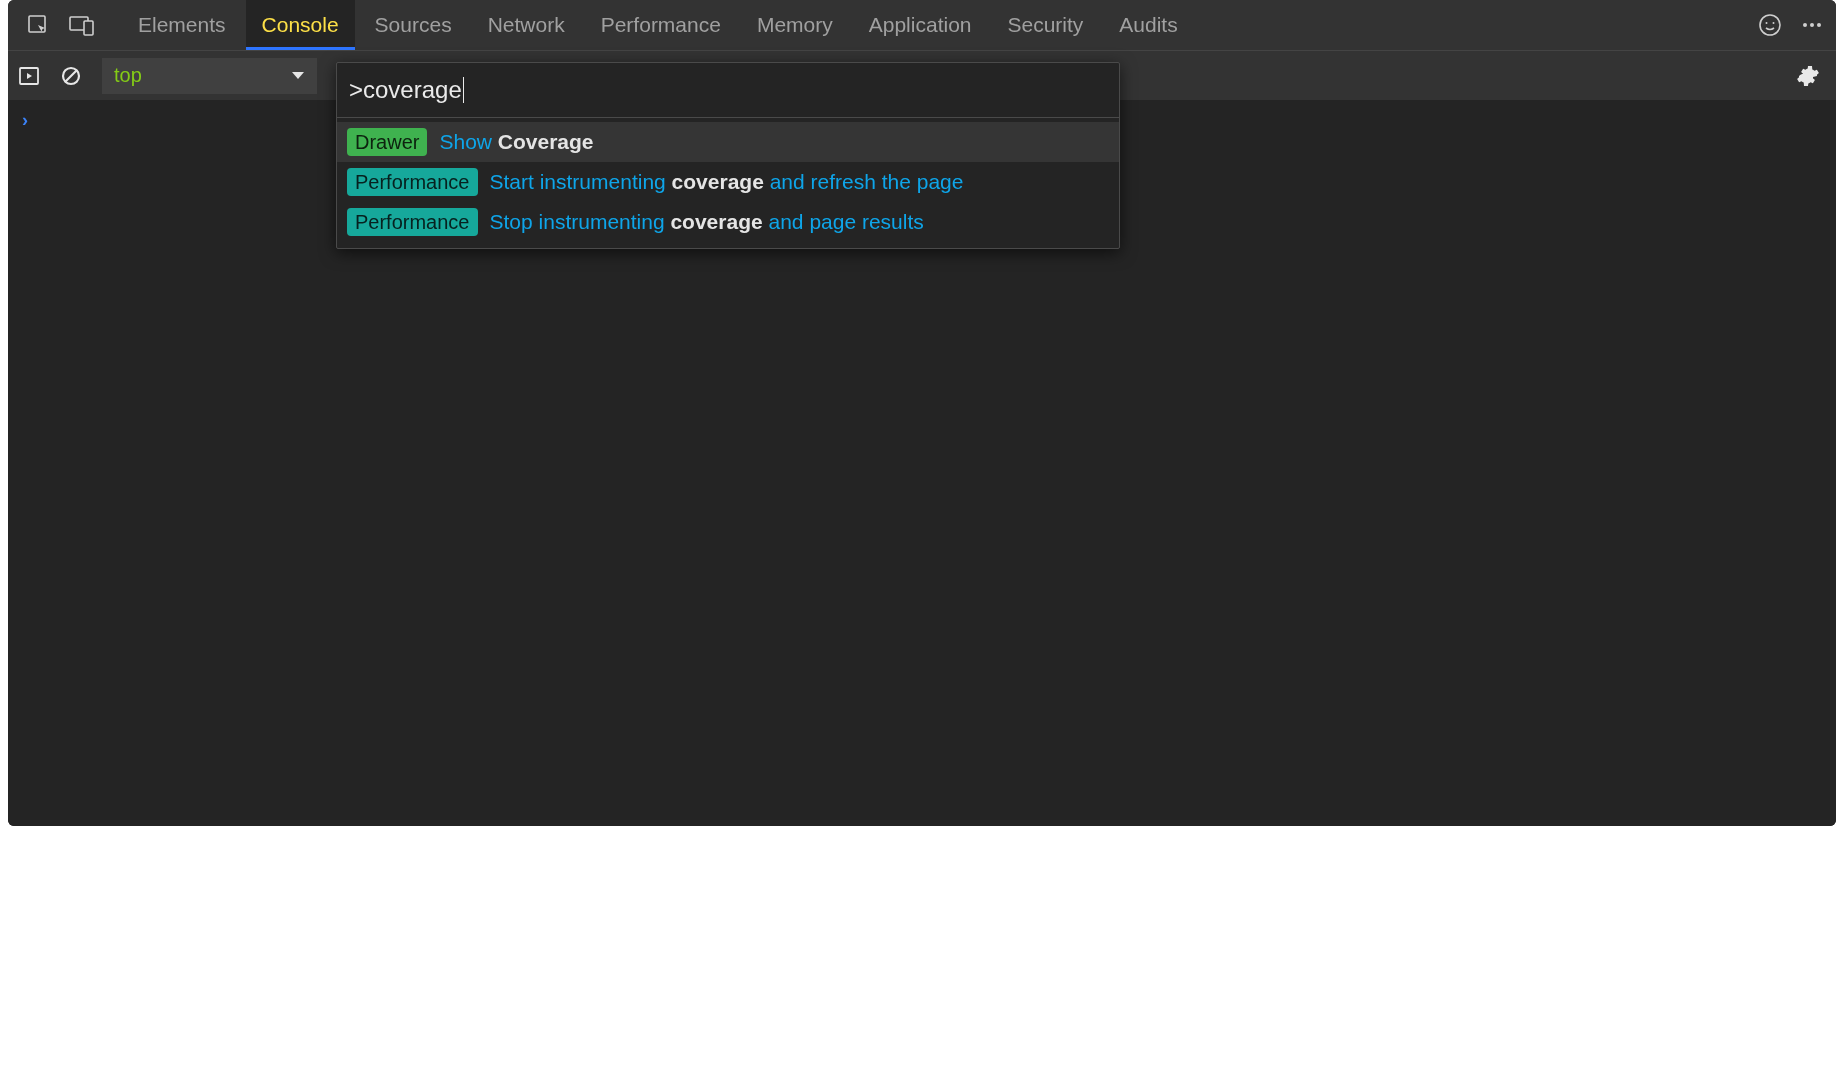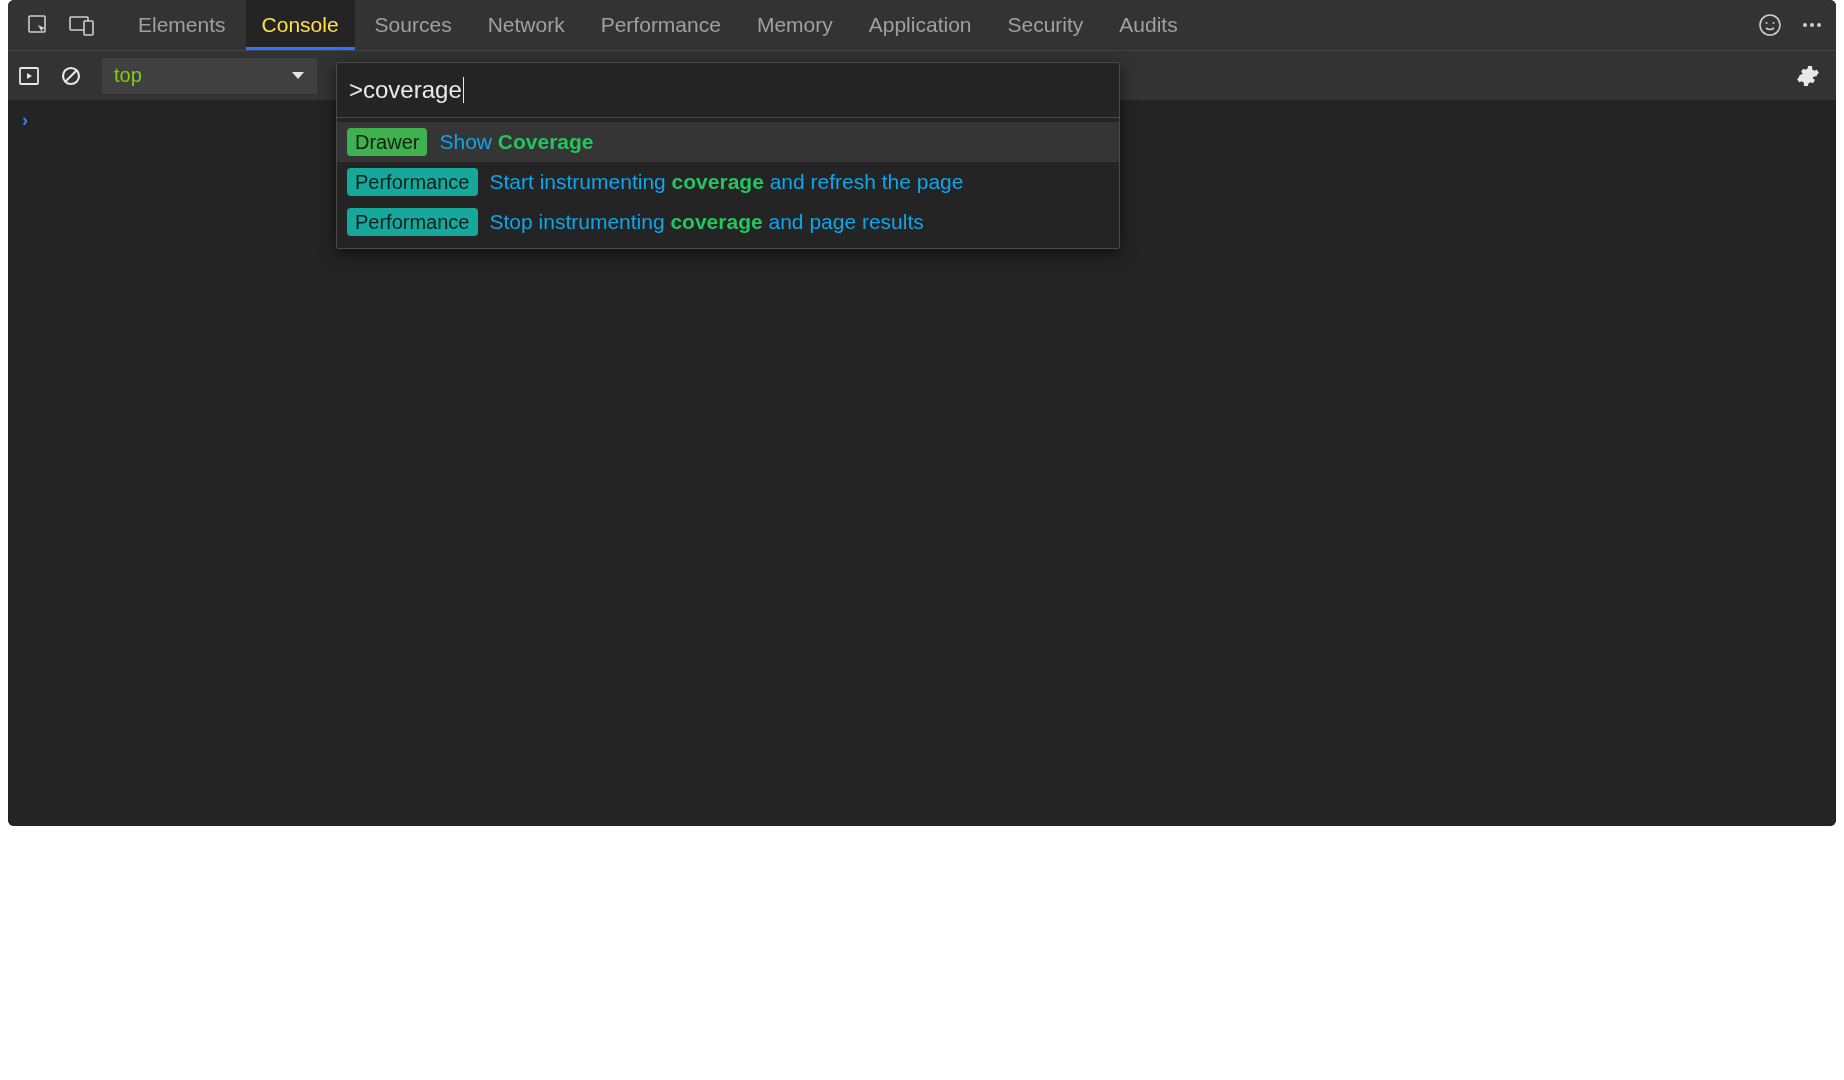--- a/index.html
+++ b/index.html
@@ -138,21 +138,21 @@
   .badge {
     display: inline-block;
     padding: 1px 8px;
     border-radius: 4px;
     color: #0e0e0e;
     font-size: 20px;
     line-height: 26px;
   }
   .badge-drawer { background: #3fb24f; color:#0d220f; }
   .badge-perf { background: #16a89b; color:#07211f; }
-  .cmd-text strong { color: #22c55e; font-weight: 700; }
+  .cmd-text strong { color: #e5e5e5; font-weight: 700; }
   .cmd-text span { color: #0ea5e9; }
   
   .console-body {
     position: absolute;
     top: 100px;
     left: 0; right: 0; bottom: 0;
     background: #242424;
   }
   .prompt {
     position: absolute;

